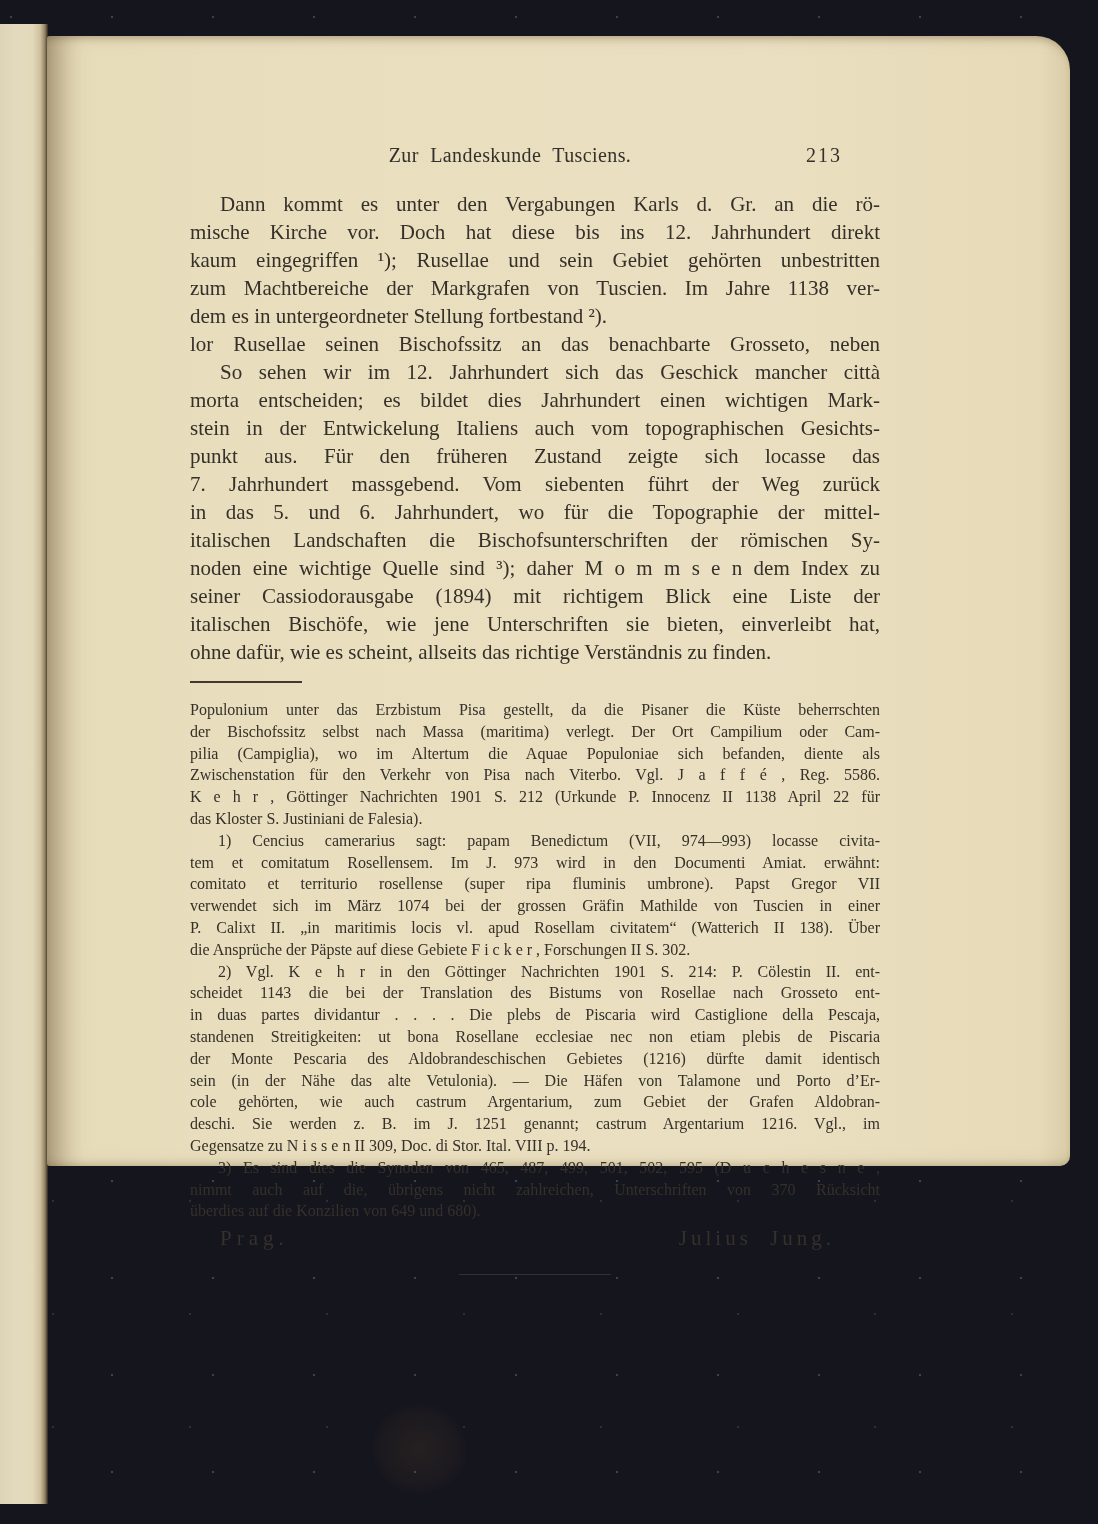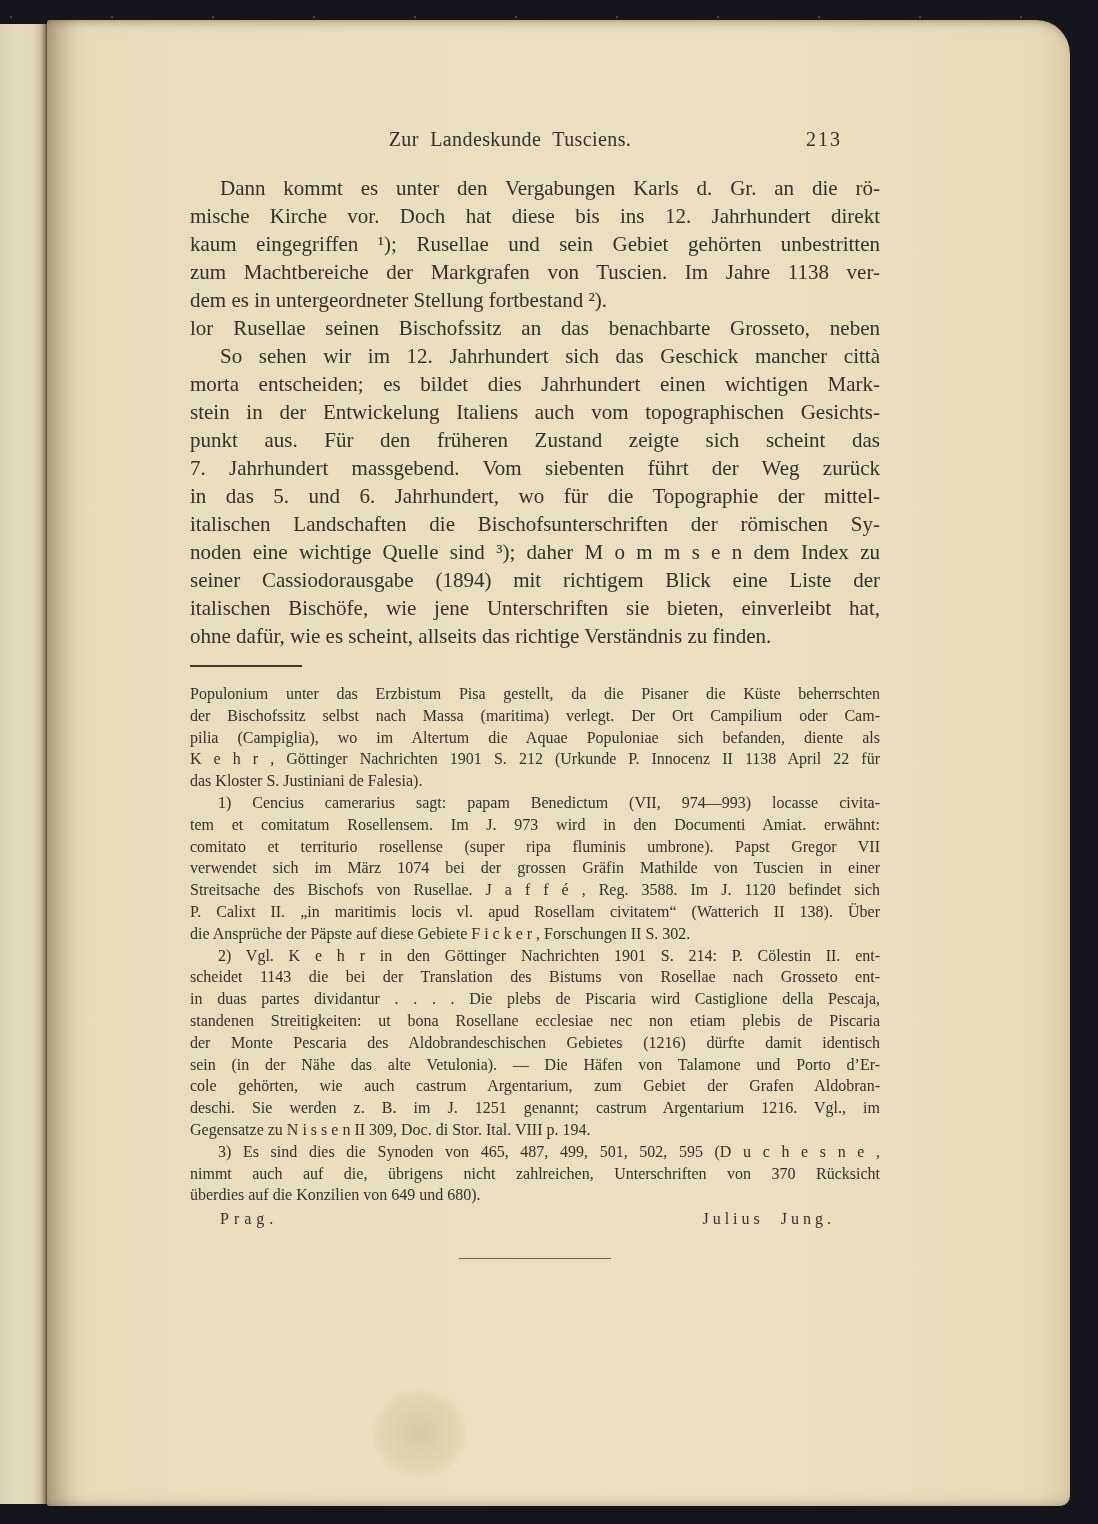--- a/index.html
+++ b/index.html
@@ -26,22 +26,22 @@
     position: absolute;
     left: 0; top: 24px;
     width: 48px; height: 1480px;
     background: linear-gradient(90deg,
       #ddd3b6 0%, #e4dabd 40%, #e2d8ba 68%,
       #cdbf9e 84%, #978768 93%, #514835 98%, #262119 100%);
   }
   
   .page {
     position: absolute;
-    left: 47px; top: 20px;
-    width: 1023px; height: 1486px;
+    left: 47px; top: 36px;
+    width: 1023px; height: 1130px;
     background: linear-gradient(90deg,
       #dccfae 0%, #e7dcba 3.5%, #e9debe 30%, #eadfc0 70%, #e6dab8 97%, #d9cba6 100%);
     border-radius: 3px 34px 10px 3px;
     box-shadow:
       inset 26px 0 30px -18px rgba(82,62,30,.50),
       inset 0 7px 9px -6px rgba(95,75,40,.45),
       inset 0 -6px 8px -6px rgba(95,75,40,.35);
     color: #35302a;
   }
   .content {
@@ -89,21 +89,21 @@
     margin-top: 16px;
     font-size: 16px;
     line-height: 21.8px;
   }
   .fn.note .tl:first-child { text-indent: 28px; }
   
   .signature {
     position: relative;
     margin-top: 4px;
     height: 28px;
-    font-size: 16px;
+    font-size: 21px;
   }
   .sig-place { position: absolute; left: 30px; letter-spacing: 5px; }
   .sig-author { position: absolute; right: 45px; letter-spacing: 4px; word-spacing: 9px; }
   
   .closing-rule {
     width: 152px;
     margin: 20px auto 0 auto;
     border-top: 1px solid rgba(63,57,48,.75);
   }
   
@@ -138,47 +138,47 @@
             <div class="tl">mische Kirche vor.  Doch hat diese bis ins 12. Jahrhundert direkt</div>
             <div class="tl">kaum eingegriffen ¹); Rusellae und sein Gebiet gehörten unbestritten</div>
             <div class="tl">zum Machtbereiche der Markgrafen von Tuscien.  Im Jahre 1138 ver-</div>
             <div class="tl last">dem es in untergeordneter Stellung fortbestand ²).</div>
             <div class="tl">lor Rusellae seinen Bischofssitz an das benachbarte Grosseto, neben</div>
           </div>
         <div class="para">
             <div class="tl">So sehen wir im 12. Jahrhundert sich das Geschick mancher città</div>
             <div class="tl">morta entscheiden; es bildet dies Jahrhundert einen wichtigen Mark-</div>
             <div class="tl">stein in der Entwickelung Italiens auch vom topographischen Gesichts-</div>
-            <div class="tl">punkt aus.  Für den früheren Zustand zeigte sich scheint das</div>
+            <div class="tl">punkt aus.  Für den früheren Zustand zeigte sich locasse das</div>
             <div class="tl">7. Jahrhundert massgebend.  Vom siebenten führt der Weg zurück</div>
             <div class="tl">in das 5. und 6. Jahrhundert, wo für die Topographie der mittel-</div>
             <div class="tl">italischen Landschaften die Bischofsunterschriften der römischen Sy-</div>
             <div class="tl">noden eine wichtige Quelle sind ³); daher M o m m s e n dem Index zu</div>
             <div class="tl">seiner Cassiodorausgabe (1894) mit richtigem Blick eine Liste der</div>
             <div class="tl">italischen Bischöfe, wie jene Unterschriften sie bieten, einverleibt hat,</div>
             <div class="tl last">ohne dafür, wie es scheint, allseits das richtige Verständnis zu finden.</div>
           </div>
       </div>
 
       <div class="fn-rule"></div>
 
       <div class="footnotes">
         <div class="fn cont">
             <div class="tl">Populonium unter das Erzbistum Pisa gestellt, da die Pisaner die Küste beherrschten</div>
             <div class="tl">der Bischofssitz selbst nach Massa (maritima) verlegt.  Der Ort Campilium oder Cam-</div>
             <div class="tl">pilia (Campiglia), wo im Altertum die Aquae Populoniae sich befanden, diente als</div>
+            <div class="tl">Zwischenstation für den Verkehr von Pisa nach Viterbo.  Vgl. J a f f é ,  Reg. 5586.</div>
             <div class="tl">K e h r ,  Göttinger Nachrichten 1901 S. 212 (Urkunde P. Innocenz II 1138 April 22 für</div>
             <div class="tl last">das Kloster S. Justiniani de Falesia).</div>
           </div>
         <div class="fn note">
             <div class="tl">1) Cencius camerarius sagt: papam Benedictum (VII, 974—993) locasse civita-</div>
             <div class="tl">tem et comitatum Rosellensem.  Im J. 973 wird in den Documenti Amiat. erwähnt:</div>
             <div class="tl">comitato et territurio rosellense (super ripa fluminis umbrone).  Papst Gregor VII</div>
             <div class="tl">verwendet sich im März 1074 bei der grossen Gräfin Mathilde von Tuscien in einer</div>
-            <div class="tl">Streitsache des Bischofs von Rusellae.  J a f f é ,  Reg. 3588.  Im J. 1120 befindet sich</div>
             <div class="tl">P. Calixt II. „in maritimis locis vl. apud Rosellam civitatem“ (Watterich II 138).  Über</div>
             <div class="tl last">die Ansprüche der Päpste auf diese Gebiete F i c k e r ,  Forschungen II S. 302.</div>
           </div>
         <div class="fn note">
             <div class="tl">2) Vgl. K e h r  in den Göttinger Nachrichten 1901 S. 214:  P. Cölestin II. ent-</div>
             <div class="tl">scheidet 1143 die bei der Translation des Bistums von Rosellae nach Grosseto ent-</div>
             <div class="tl">in duas partes dividantur . . . .   Die plebs de Piscaria wird Castiglione della Pescaja,</div>
             <div class="tl">standenen Streitigkeiten: ut bona Rosellane ecclesiae nec non etiam plebis de Piscaria</div>
             <div class="tl">der Monte Pescaria des Aldobrandeschischen Gebietes (1216) dürfte damit identisch</div>
             <div class="tl">sein (in der Nähe das alte Vetulonia). — Die Häfen von Talamone und Porto d’Er-</div>

